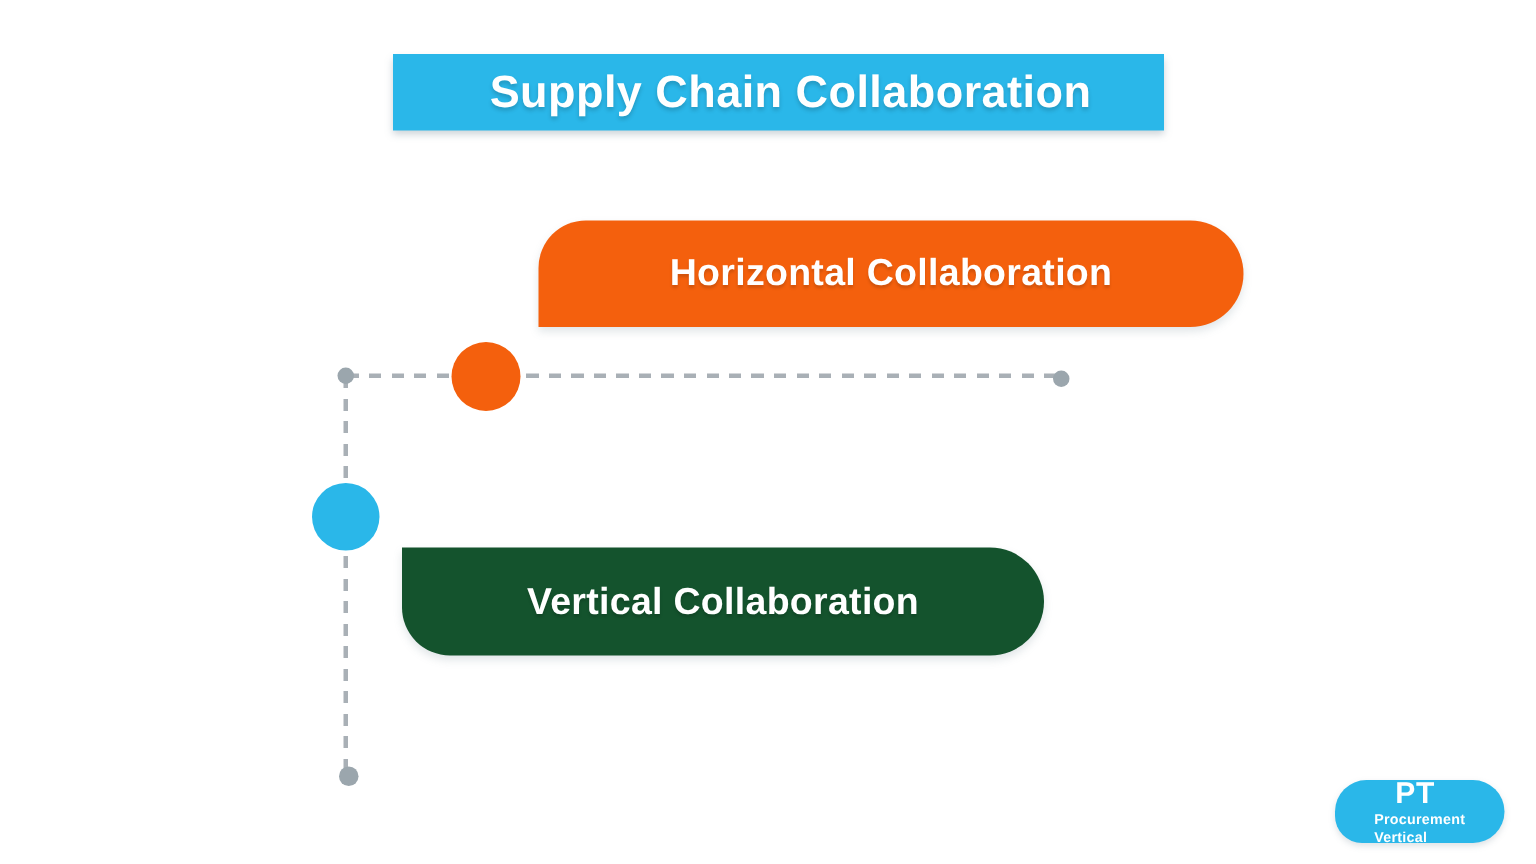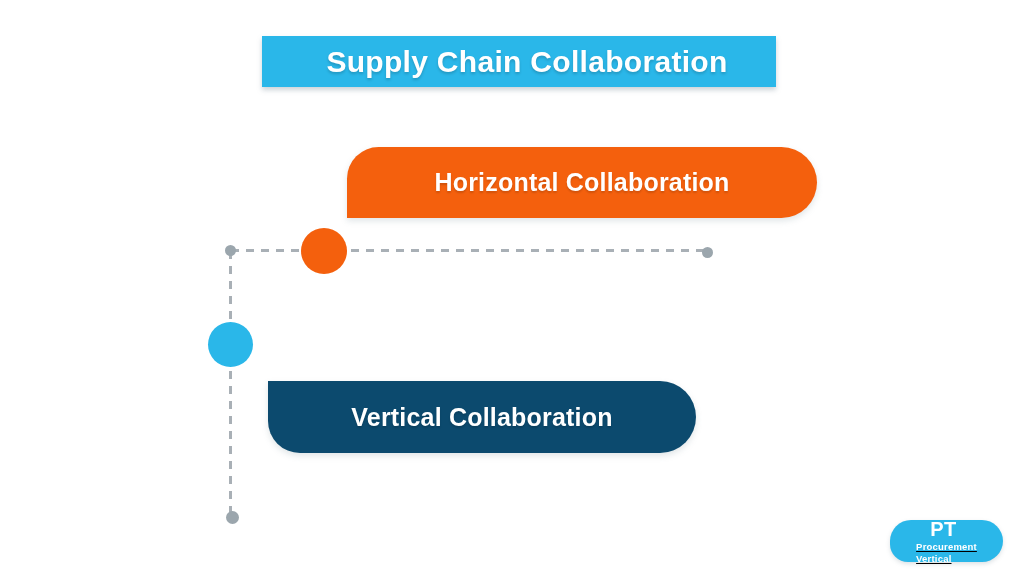--- a/index.html
+++ b/index.html
@@ -47,31 +47,30 @@
   }
   .pill span {
     color: #ffffff;
     font-size: 25px;
     font-weight: bold;
     letter-spacing: 0.2px;
     text-shadow: 0 2px 2px rgba(0,0,0,0.15);
     white-space: nowrap;
   }
   .pill-horizontal {
-    left: 347px; top: 147px;
+    left: 359px; top: 147px;
     width: 470px; height: 71px;
     background: #F4600D;
     border-radius: 32px 36px 36px 0;
   }
   .pill-vertical {
     left: 268px; top: 365px;
     width: 428px; height: 72px;
-    background: #0c4a6e;
+    background: #14532d;
     border-radius: 0 36px 36px 32px;
-    margin-top: 16px;
   }
 
   
   .axis-h {
     position: absolute;
     left: 231px; top: 249px;
     width: 476px; height: 3px;
     background: repeating-linear-gradient(90deg,
       #A9B0B6 0px, #A9B0B6 8px,
       transparent 8px, transparent 15px);
@@ -134,21 +133,20 @@
   .logo-divider {
     width: 1px;
     height: 26px;
     background: rgba(255,255,255,0.85);
     margin-right: 6px;
   }
   .logo-name {
     display: flex;
     flex-direction: column;
     justify-content: center;
-    text-decoration: underline;
   }
   .logo-name span {
     display: block;
     color: #ffffff;
     font-size: 9.5px;
     font-weight: 600;
     line-height: 11.5px;
     letter-spacing: 0.2px;
     white-space: nowrap;
   }

